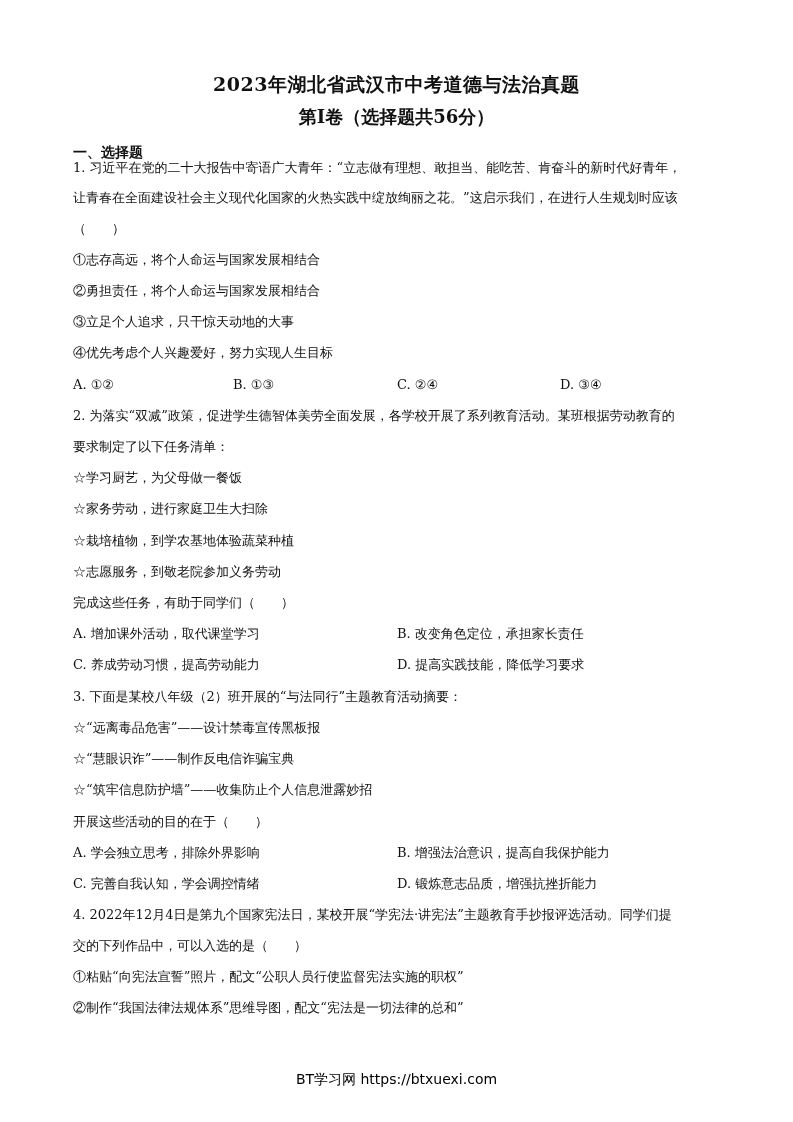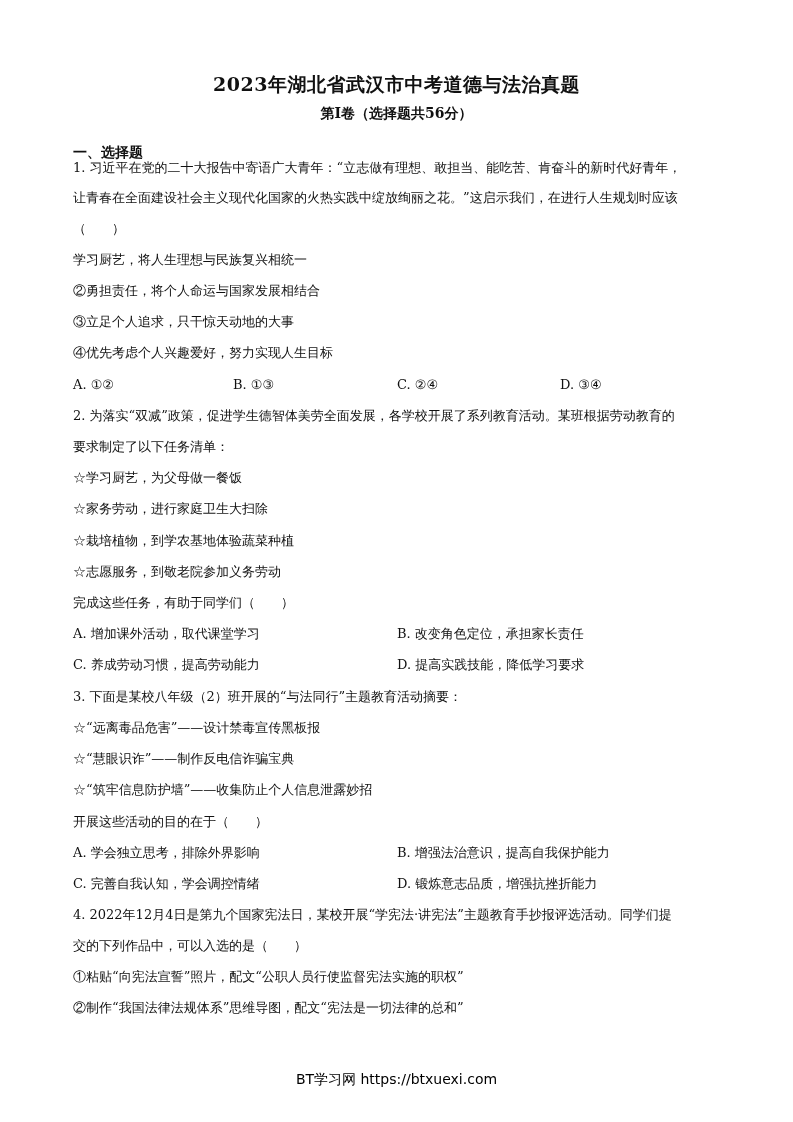--- a/index.html
+++ b/index.html
@@ -8,21 +8,21 @@
     font-family: "DejaVu Serif", "Liberation Serif", serif;
     color: #111;
   }
   .page { position: absolute; left: 0; top: 0; width: 793px; height: 1122px; }
   .title {
     position: absolute; top: 72px; left: 0; width: 793px; text-align: center;
     font-size: 19px; font-weight: bold; letter-spacing: 0.5px;
   }
   .subtitle {
     position: absolute; top: 105px; left: 0; width: 793px; text-align: center;
-    font-size: 14px; font-weight: bold;
+    font-size: 18px; font-weight: bold;
   }
   .section {
     position: absolute; top: 131px; left: 73px; font-size: 14px; font-weight: bold; margin-top: 13px;
   }
   .line {
     position: absolute; left: 73px; font-size: 13px; line-height: 18px; white-space: nowrap;
   }
   .opt { position: absolute; font-size: 13px; line-height: 18px; white-space: nowrap; }
   .footer {
     position: absolute; top: 1071px; left: 0; width: 793px; text-align: center;
@@ -33,21 +33,21 @@
 <body>
 
 <div class="page">
   <div class="title">2023年湖北省武汉市中考道德与法治真题</div>
   <div class="subtitle">第I卷（选择题共56分）</div>
   <div class="section">一、选择题</div>
 
   <div class="line" style="top:159px">1. 习近平在党的二十大报告中寄语广大青年：“立志做有理想、敢担当、能吃苦、肯奋斗的新时代好青年，</div>
   <div class="line" style="top:189px">让青春在全面建设社会主义现代化国家的火热实践中绽放绚丽之花。”这启示我们，在进行人生规划时应该</div>
   <div class="line" style="top:220px">（　　）</div>
-  <div class="line" style="top:251px">学习厨艺，将人生理想与民族复兴相统一</div>
+  <div class="line" style="top:251px">①志存高远，将个人命运与国家发展相结合</div>
   <div class="line" style="top:282px">②勇担责任，将个人命运与国家发展相结合</div>
   <div class="line" style="top:344px">④优先考虑个人兴趣爱好，努力实现人生目标</div>
   <div class="line" style="top:313px">③立足个人追求，只干惊天动地的大事</div>
   <div class="opt" style="top:376px;left:73px">A. ①②</div>
   <div class="opt" style="top:376px;left:233px">B. ①③</div>
   <div class="opt" style="top:376px;left:397px">C. ②④</div>
   <div class="opt" style="top:376px;left:560px">D. ③④</div>
 
   <div class="line" style="top:407px">2. 为落实“双减”政策，促进学生德智体美劳全面发展，各学校开展了系列教育活动。某班根据劳动教育的</div>
   <div class="line" style="top:438px">要求制定了以下任务清单：</div>

